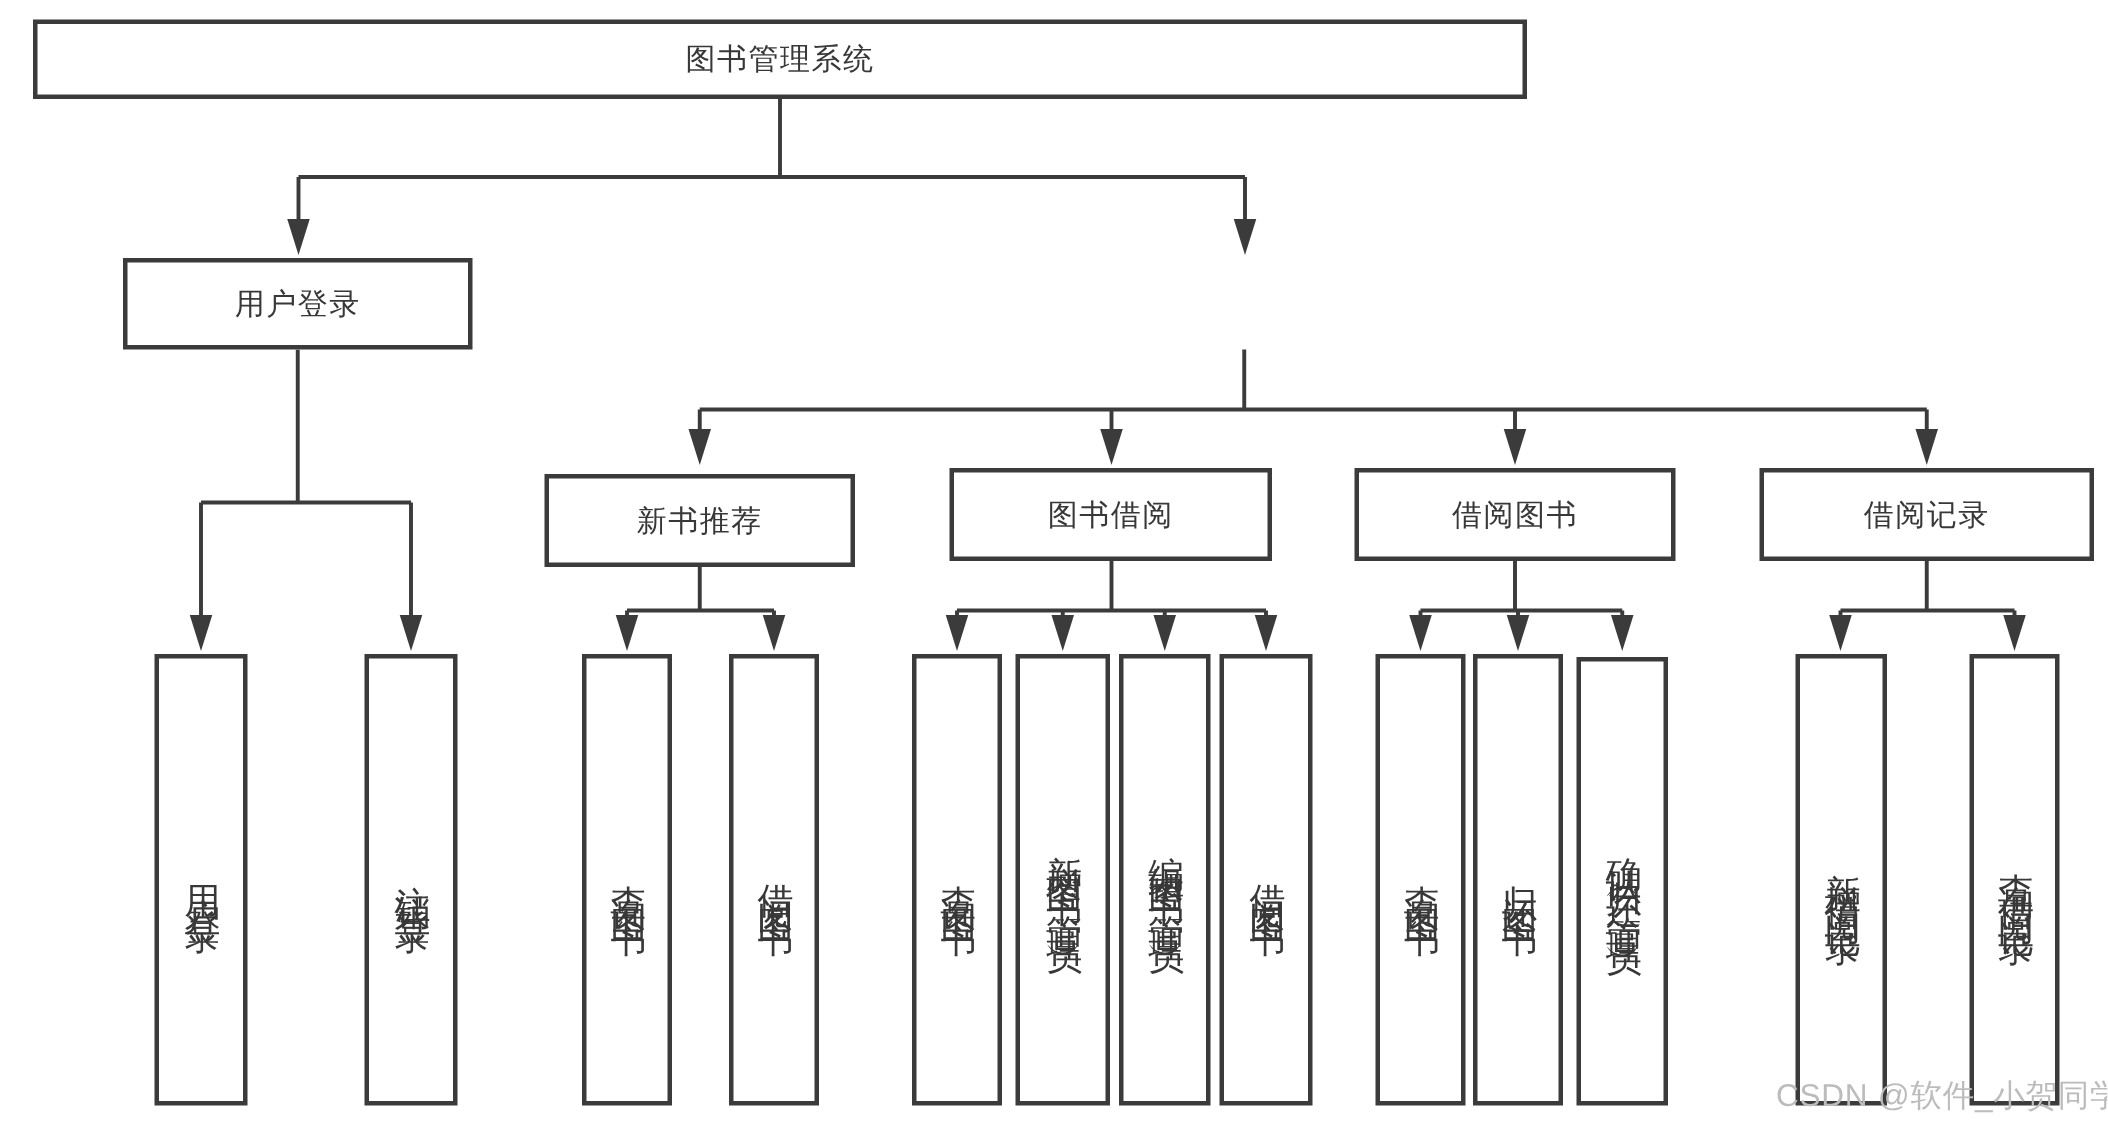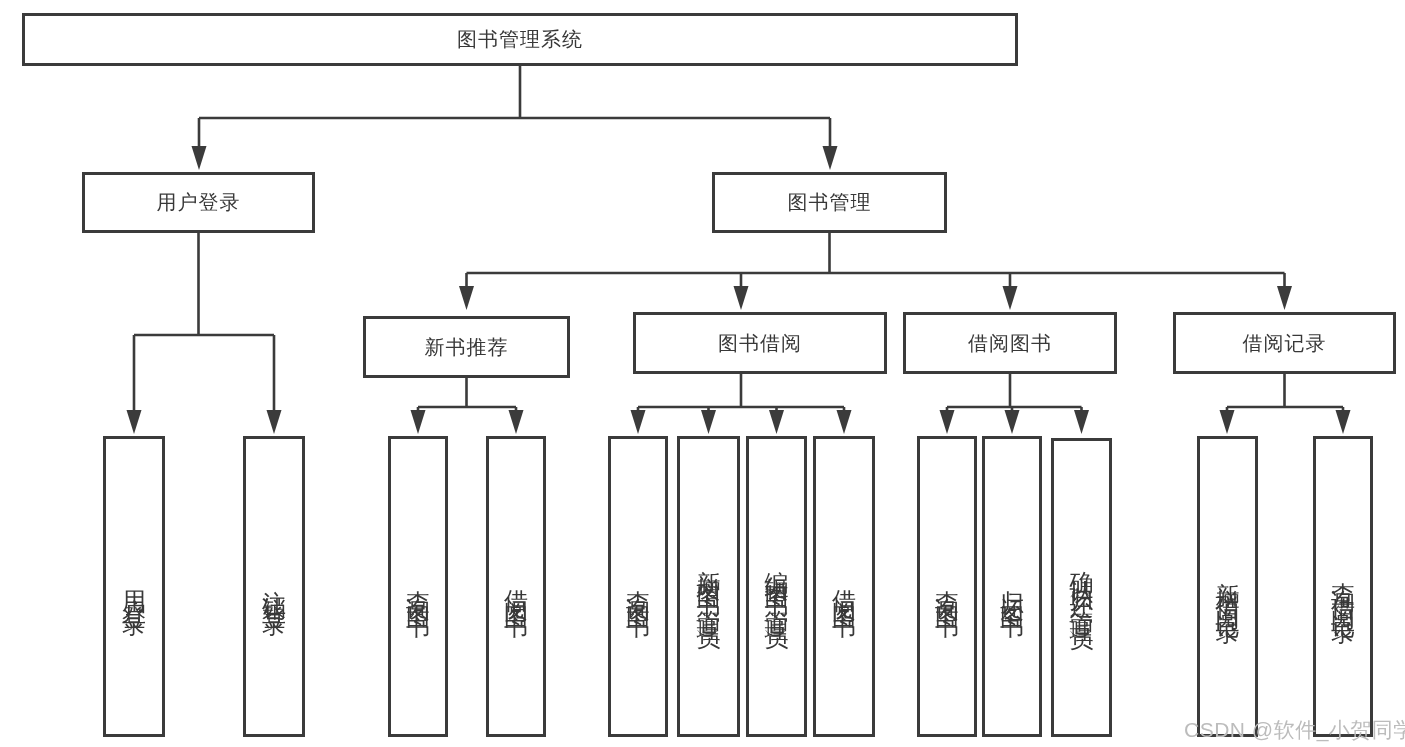--- a/index.html
+++ b/index.html
@@ -103,28 +103,25 @@
     <polygon points="1335.5,410 1350.5,410 1343,434"></polygon>
   </svg>
 
   <div class="node node-h" style="left:22px;top:13px;width:996px;height:53px">
     <span class="label">图书管理系统</span>
   </div>
 
   <div class="node node-h" style="left:82px;top:172px;width:233px;height:61px">
     <span class="label">用户登录</span>
   </div>
-  <div class="node node-h" style="left:712px;top:172px;width:235px;height:61px">
-    <span class="label">图书管理</span>
-  </div>
 
   <div class="node node-h" style="left:363px;top:316px;width:207px;height:62px">
     <span class="label">新书推荐</span>
   </div>
-  <div class="node node-h" style="left:633px;top:312px;width:254px;height:62px">
+  <div class="node node-h" style="left:633px;top:312px;width:215px;height:62px">
     <span class="label">图书借阅</span>
   </div>
   <div class="node node-h" style="left:903px;top:312px;width:214px;height:62px">
     <span class="label">借阅图书</span>
   </div>
   <div class="node node-h" style="left:1173px;top:312px;width:223px;height:62px">
     <span class="label">借阅记录</span>
   </div>
 
   <div class="node node-v" style="left:103px;top:436px;width:62px;height:301px">

